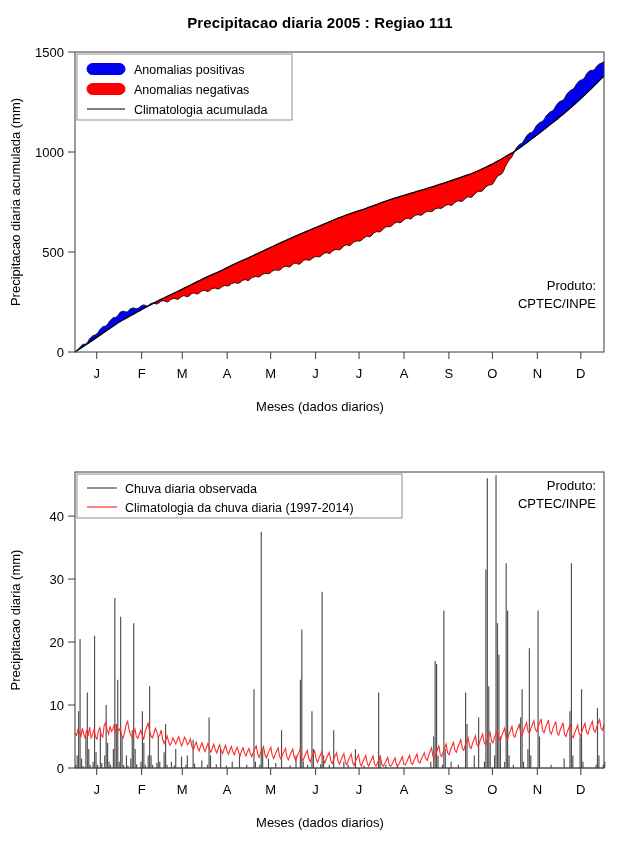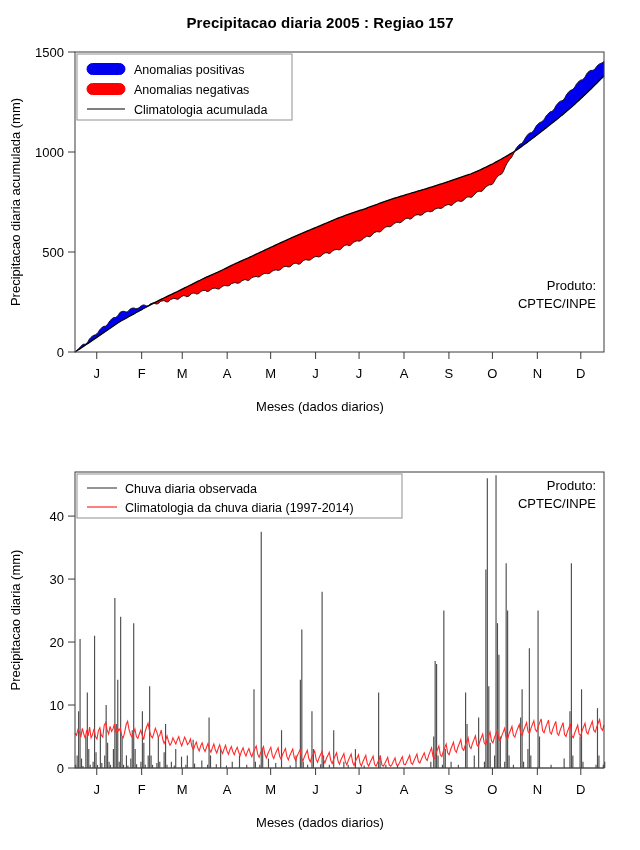--- a/index.html
+++ b/index.html
@@ -69,21 +69,21 @@
     fill: #ffffff;
     stroke: #909090;
     stroke-width: 1;
   }
 </style>
 </head>
 <body>
 
 <div class="page">
 
-  <div class="title">Precipitacao diaria 2005 : Regiao 157</div>
+  <div class="title">Precipitacao diaria 2005 : Regiao 111</div>
 
   <svg class="panel" id="svg-top" width="640" height="420" style="top:0px;left:0px;">
       <g>
         <path d="M75.00,352.00 L76.45,350.76 L77.90,349.52 L79.35,348.15 L80.80,346.47 L82.25,344.88 L83.70,344.24 L85.15,344.36 L86.59,343.49 L88.04,341.64 L89.49,339.06 L90.94,337.47 L92.39,336.27 L93.84,335.32 L95.29,334.96 L96.74,333.99 L98.19,332.40 L99.64,330.00 L101.09,328.48 L102.54,326.97 L103.99,326.39 L105.44,326.31 L106.88,325.17 L108.33,323.35 L109.78,320.90 L111.23,319.55 L112.68,318.25 L114.13,317.54 L115.58,317.51 L117.03,316.71 L118.48,314.84 L119.93,312.56 L121.38,311.75 L122.83,311.37 L124.28,311.36 L125.73,311.97 L127.18,311.99 L128.62,310.93 L130.07,309.14 L131.52,308.44 L132.97,308.05 L134.42,308.21 L135.87,308.86 L137.32,308.52 L138.77,308.04 L140.22,306.59 L141.67,305.76 L143.12,305.05 L144.57,305.14 L146.02,305.95 L147.47,306.07 L148.92,305.39 L150.36,303.94 L151.81,303.36 L153.26,302.96 L154.71,303.24 L154.71,302.62 L153.26,303.38 L151.81,304.13 L150.36,304.89 L148.92,305.64 L147.47,306.40 L146.02,307.20 L144.57,308.00 L143.12,308.80 L141.67,309.60 L140.22,310.40 L138.77,311.20 L137.32,312.00 L135.87,312.80 L134.42,313.60 L132.97,314.40 L131.52,315.20 L130.07,316.00 L128.62,316.80 L127.18,317.60 L125.73,318.40 L124.28,319.20 L122.83,320.00 L121.38,320.80 L119.93,321.60 L118.48,322.58 L117.03,323.56 L115.58,324.55 L114.13,325.53 L112.68,326.51 L111.23,327.49 L109.78,328.47 L108.33,329.45 L106.88,330.44 L105.44,331.42 L103.99,332.40 L102.54,333.40 L101.09,334.40 L99.64,335.40 L98.19,336.40 L96.74,337.40 L95.29,338.40 L93.84,339.40 L92.39,340.40 L90.94,341.40 L89.49,342.40 L88.04,343.36 L86.59,344.32 L85.15,345.28 L83.70,346.24 L82.25,347.20 L80.80,348.16 L79.35,349.12 L77.90,350.08 L76.45,351.04 L75.00,352.00 Z" fill="#0000ee" stroke="#0000ee" stroke-width="0.4"></path>
         <path d="M154.71,303.24 L156.16,303.98 L157.61,303.71 L159.06,302.92 L160.51,301.40 L161.96,300.91 L163.41,300.65 L164.86,300.95 L166.31,301.77 L167.76,301.80 L169.21,300.93 L170.65,299.45 L172.10,298.89 L173.55,298.44 L175.00,298.48 L176.45,299.10 L177.90,299.25 L179.35,298.42 L180.80,296.88 L182.25,296.20 L183.70,295.54 L185.15,295.87 L186.60,296.68 L188.05,296.39 L189.50,295.69 L190.95,293.90 L192.39,293.33 L193.84,293.03 L195.29,293.31 L196.74,294.10 L198.19,293.64 L199.64,292.66 L201.09,291.26 L202.54,290.69 L203.99,290.33 L205.44,290.49 L206.89,291.40 L208.34,291.25 L209.79,290.59 L211.24,289.14 L212.68,288.39 L214.13,288.14 L215.58,288.19 L217.03,288.76 L218.48,288.98 L219.93,288.54 L221.38,286.98 L222.83,286.09 L224.28,285.51 L225.73,285.58 L227.18,285.92 L228.63,285.67 L230.08,284.95 L231.53,283.55 L232.98,283.05 L234.42,282.66 L235.87,282.71 L237.32,283.37 L238.77,283.06 L240.22,282.35 L241.67,280.95 L243.12,280.21 L244.57,279.65 L246.02,279.64 L247.47,280.58 L248.92,280.23 L250.37,279.09 L251.82,277.59 L253.27,277.06 L254.72,276.68 L256.16,276.41 L257.61,276.86 L259.06,276.89 L260.51,276.12 L261.96,274.57 L263.41,273.91 L264.86,273.37 L266.31,273.31 L267.76,273.68 L269.21,273.46 L270.66,272.54 L272.11,271.23 L273.56,270.53 L275.01,269.88 L276.45,269.96 L277.90,270.36 L279.35,270.09 L280.80,269.42 L282.25,267.83 L283.70,266.84 L285.15,266.38 L286.60,266.40 L288.05,266.89 L289.50,266.75 L290.95,266.12 L292.40,264.45 L293.85,263.58 L295.30,263.16 L296.75,263.32 L298.19,264.15 L299.64,263.95 L301.09,262.91 L302.54,261.22 L303.99,260.16 L305.44,259.70 L306.89,259.78 L308.34,260.19 L309.79,260.05 L311.24,259.37 L312.69,257.88 L314.14,257.09 L315.59,256.60 L317.04,256.48 L318.48,256.91 L319.93,256.58 L321.38,255.75 L322.83,254.14 L324.28,253.36 L325.73,252.69 L327.18,252.71 L328.63,253.38 L330.08,253.18 L331.53,252.01 L332.98,250.46 L334.43,249.89 L335.88,249.59 L337.33,249.43 L338.78,249.84 L340.22,249.62 L341.67,248.18 L343.12,246.44 L344.57,245.54 L346.02,244.92 L347.47,244.91 L348.92,245.80 L350.37,245.28 L351.82,243.89 L353.27,242.29 L354.72,241.65 L356.17,241.00 L357.62,240.87 L359.07,241.15 L360.52,240.69 L361.96,239.70 L363.41,238.32 L364.86,237.41 L366.31,236.34 L367.76,236.20 L369.21,236.86 L370.66,236.28 L372.11,234.90 L373.56,233.09 L375.01,232.23 L376.46,231.71 L377.91,231.64 L379.36,231.96 L380.81,231.37 L382.25,230.15 L383.70,228.34 L385.15,227.37 L386.60,226.69 L388.05,226.60 L389.50,226.76 L390.95,226.31 L392.40,225.23 L393.85,223.55 L395.30,222.87 L396.75,222.25 L398.20,222.23 L399.65,222.79 L401.10,222.16 L402.55,221.18 L403.99,219.70 L405.44,218.71 L406.89,218.18 L408.34,218.33 L409.79,219.06 L411.24,218.73 L412.69,217.56 L414.14,215.93 L415.59,215.12 L417.04,214.74 L418.49,214.66 L419.94,215.21 L421.39,215.00 L422.84,214.40 L424.28,212.77 L425.73,212.01 L427.18,211.37 L428.63,211.33 L430.08,211.80 L431.53,211.52 L432.98,210.91 L434.43,209.32 L435.88,208.78 L437.33,208.21 L438.78,208.10 L440.23,208.45 L441.68,208.14 L443.13,207.26 L444.58,205.98 L446.02,205.24 L447.47,204.69 L448.92,204.49 L450.37,205.30 L451.82,205.31 L453.27,204.12 L454.72,202.47 L456.17,201.66 L457.62,200.87 L459.07,200.91 L460.52,201.40 L461.97,201.21 L463.42,200.38 L464.87,198.65 L466.32,197.66 L467.76,196.85 L469.21,196.85 L470.66,197.40 L472.11,196.90 L473.56,195.52 L475.01,193.72 L476.46,192.40 L477.91,191.48 L479.36,191.17 L480.81,191.46 L482.26,191.04 L483.71,189.41 L485.16,187.50 L486.61,186.43 L488.05,185.36 L489.50,184.78 L490.95,184.82 L492.40,184.13 L493.85,182.20 L495.30,179.54 L496.75,177.37 L498.20,175.77 L499.65,174.86 L501.10,174.43 L502.55,172.74 L504.00,169.83 L505.45,166.20 L506.90,163.54 L508.35,161.21 L509.79,159.34 L511.24,157.85 L512.69,155.27 L514.14,152.45 L515.59,149.32 L515.59,150.80 L514.14,151.64 L512.69,152.49 L511.24,153.33 L509.79,154.18 L508.35,155.02 L506.90,155.87 L505.45,156.71 L504.00,157.56 L502.55,158.40 L501.10,159.20 L499.65,160.00 L498.20,160.80 L496.75,161.60 L495.30,162.40 L493.85,163.20 L492.40,164.00 L490.95,164.70 L489.50,165.40 L488.05,166.10 L486.61,166.80 L485.16,167.50 L483.71,168.20 L482.26,168.90 L480.81,169.60 L479.36,170.23 L477.91,170.86 L476.46,171.49 L475.01,172.11 L473.56,172.74 L472.11,173.37 L470.66,174.00 L469.21,174.49 L467.76,174.98 L466.32,175.48 L464.87,175.97 L463.42,176.46 L461.97,176.95 L460.52,177.45 L459.07,177.94 L457.62,178.43 L456.17,178.92 L454.72,179.42 L453.27,179.91 L451.82,180.40 L450.37,180.88 L448.92,181.36 L447.47,181.84 L446.02,182.32 L444.58,182.80 L443.13,183.28 L441.68,183.76 L440.23,184.24 L438.78,184.72 L437.33,185.20 L435.88,185.66 L434.43,186.11 L432.98,186.57 L431.53,187.03 L430.08,187.49 L428.63,187.94 L427.18,188.40 L425.73,188.83 L424.28,189.26 L422.84,189.69 L421.39,190.12 L419.94,190.55 L418.49,190.98 L417.04,191.42 L415.59,191.85 L414.14,192.28 L412.69,192.71 L411.24,193.14 L409.79,193.57 L408.34,194.00 L406.89,194.44 L405.44,194.88 L403.99,195.32 L402.55,195.76 L401.10,196.20 L399.65,196.64 L398.20,197.08 L396.75,197.52 L395.30,197.96 L393.85,198.40 L392.40,198.90 L390.95,199.40 L389.50,199.90 L388.05,200.40 L386.60,200.90 L385.15,201.40 L383.70,201.90 L382.25,202.40 L380.81,202.93 L379.36,203.47 L377.91,204.00 L376.46,204.53 L375.01,205.07 L373.56,205.60 L372.11,206.13 L370.66,206.67 L369.21,207.20 L367.76,207.73 L366.31,208.27 L364.86,208.80 L363.41,209.28 L361.96,209.76 L360.52,210.24 L359.07,210.72 L357.62,211.20 L356.17,211.68 L354.72,212.16 L353.27,212.64 L351.82,213.12 L350.37,213.60 L348.92,214.13 L347.47,214.67 L346.02,215.20 L344.57,215.73 L343.12,216.27 L341.67,216.80 L340.22,217.33 L338.78,217.87 L337.33,218.40 L335.88,219.02 L334.43,219.64 L332.98,220.25 L331.53,220.87 L330.08,221.49 L328.63,222.11 L327.18,222.73 L325.73,223.35 L324.28,223.96 L322.83,224.58 L321.38,225.20 L319.93,225.80 L318.48,226.40 L317.04,227.00 L315.59,227.60 L314.14,228.20 L312.69,228.80 L311.24,229.40 L309.79,230.00 L308.34,230.60 L306.89,231.20 L305.44,231.82 L303.99,232.44 L302.54,233.07 L301.09,233.69 L299.64,234.31 L298.19,234.93 L296.75,235.56 L295.30,236.18 L293.85,236.80 L292.40,237.45 L290.95,238.11 L289.50,238.76 L288.05,239.42 L286.60,240.07 L285.15,240.73 L283.70,241.38 L282.25,242.04 L280.80,242.69 L279.35,243.35 L277.90,244.00 L276.45,244.68 L275.01,245.36 L273.56,246.04 L272.11,246.72 L270.66,247.40 L269.21,248.08 L267.76,248.76 L266.31,249.44 L264.86,250.12 L263.41,250.80 L261.96,251.48 L260.51,252.16 L259.06,252.84 L257.61,253.52 L256.16,254.20 L254.72,254.88 L253.27,255.56 L251.82,256.24 L250.37,256.92 L248.92,257.60 L247.47,258.24 L246.02,258.88 L244.57,259.52 L243.12,260.16 L241.67,260.80 L240.22,261.44 L238.77,262.08 L237.32,262.72 L235.87,263.36 L234.42,264.00 L232.98,264.72 L231.53,265.44 L230.08,266.16 L228.63,266.88 L227.18,267.60 L225.73,268.32 L224.28,269.04 L222.83,269.76 L221.38,270.48 L219.93,271.20 L218.48,271.84 L217.03,272.48 L215.58,273.12 L214.13,273.76 L212.68,274.40 L211.24,275.04 L209.79,275.68 L208.34,276.32 L206.89,276.96 L205.44,277.60 L203.99,278.32 L202.54,279.04 L201.09,279.76 L199.64,280.48 L198.19,281.20 L196.74,281.92 L195.29,282.64 L193.84,283.36 L192.39,284.08 L190.95,284.80 L189.50,285.52 L188.05,286.24 L186.60,286.96 L185.15,287.68 L183.70,288.40 L182.25,289.12 L180.80,289.84 L179.35,290.56 L177.90,291.28 L176.45,292.00 L175.00,292.69 L173.55,293.38 L172.10,294.07 L170.65,294.76 L169.21,295.45 L167.76,296.15 L166.31,296.84 L164.86,297.53 L163.41,298.22 L161.96,298.91 L160.51,299.60 L159.06,300.36 L157.61,301.11 L156.16,301.87 L154.71,302.62 Z" fill="#ff0000" stroke="#ff0000" stroke-width="0.4"></path>
         <path d="M515.59,149.32 L517.04,147.29 L518.49,145.48 L519.94,144.20 L521.39,143.72 L522.84,142.24 L524.29,140.02 L525.74,137.31 L527.19,135.38 L528.64,133.77 L530.08,132.92 L531.53,132.74 L532.98,131.49 L534.43,129.36 L535.88,126.61 L537.33,124.73 L538.78,123.39 L540.23,122.41 L541.68,121.83 L543.13,120.72 L544.58,118.92 L546.03,116.13 L547.48,114.58 L548.93,112.95 L550.38,111.82 L551.82,111.39 L553.27,110.40 L554.72,108.19 L556.17,105.53 L557.62,103.79 L559.07,102.16 L560.52,101.18 L561.97,100.90 L563.42,99.82 L564.87,97.94 L566.32,95.07 L567.77,93.05 L569.22,91.43 L570.67,90.37 L572.12,89.87 L573.56,88.54 L575.01,86.87 L576.46,84.20 L577.91,82.59 L579.36,80.95 L580.81,80.14 L582.26,79.92 L583.71,78.80 L585.16,76.94 L586.61,74.08 L588.06,72.28 L589.51,71.11 L590.96,70.45 L592.41,70.43 L593.85,70.02 L595.30,68.57 L596.75,66.38 L598.20,64.97 L599.65,63.93 L601.10,63.43 L602.55,62.56 L604.00,61.60 L604.00,76.00 L602.55,77.44 L601.10,78.88 L599.65,80.32 L598.20,81.76 L596.75,83.20 L595.30,84.64 L593.85,86.08 L592.41,87.52 L590.96,88.96 L589.51,90.40 L588.06,91.76 L586.61,93.12 L585.16,94.48 L583.71,95.84 L582.26,97.20 L580.81,98.56 L579.36,99.92 L577.91,101.28 L576.46,102.64 L575.01,104.00 L573.56,105.24 L572.12,106.47 L570.67,107.71 L569.22,108.95 L567.77,110.18 L566.32,111.42 L564.87,112.65 L563.42,113.89 L561.97,115.13 L560.52,116.36 L559.07,117.60 L557.62,118.74 L556.17,119.89 L554.72,121.03 L553.27,122.17 L551.82,123.31 L550.38,124.46 L548.93,125.60 L547.48,126.74 L546.03,127.89 L544.58,129.03 L543.13,130.17 L541.68,131.31 L540.23,132.46 L538.78,133.60 L537.33,134.70 L535.88,135.80 L534.43,136.90 L532.98,138.00 L531.53,139.10 L530.08,140.20 L528.64,141.30 L527.19,142.40 L525.74,143.45 L524.29,144.50 L522.84,145.55 L521.39,146.60 L519.94,147.65 L518.49,148.70 L517.04,149.75 L515.59,150.80 Z" fill="#0000ee" stroke="#0000ee" stroke-width="0.4"></path>
         <path d="M75.00,352.00 L76.45,351.04 L77.90,350.08 L79.35,349.12 L80.80,348.16 L82.25,347.20 L83.70,346.24 L85.15,345.28 L86.59,344.32 L88.04,343.36 L89.49,342.40 L90.94,341.40 L92.39,340.40 L93.84,339.40 L95.29,338.40 L96.74,337.40 L98.19,336.40 L99.64,335.40 L101.09,334.40 L102.54,333.40 L103.99,332.40 L105.44,331.42 L106.88,330.44 L108.33,329.45 L109.78,328.47 L111.23,327.49 L112.68,326.51 L114.13,325.53 L115.58,324.55 L117.03,323.56 L118.48,322.58 L119.93,321.60 L121.38,320.80 L122.83,320.00 L124.28,319.20 L125.73,318.40 L127.18,317.60 L128.62,316.80 L130.07,316.00 L131.52,315.20 L132.97,314.40 L134.42,313.60 L135.87,312.80 L137.32,312.00 L138.77,311.20 L140.22,310.40 L141.67,309.60 L143.12,308.80 L144.57,308.00 L146.02,307.20 L147.47,306.40 L148.92,305.64 L150.36,304.89 L151.81,304.13 L153.26,303.38 L154.71,302.62 L156.16,301.87 L157.61,301.11 L159.06,300.36 L160.51,299.60 L161.96,298.91 L163.41,298.22 L164.86,297.53 L166.31,296.84 L167.76,296.15 L169.21,295.45 L170.65,294.76 L172.10,294.07 L173.55,293.38 L175.00,292.69 L176.45,292.00 L177.90,291.28 L179.35,290.56 L180.80,289.84 L182.25,289.12 L183.70,288.40 L185.15,287.68 L186.60,286.96 L188.05,286.24 L189.50,285.52 L190.95,284.80 L192.39,284.08 L193.84,283.36 L195.29,282.64 L196.74,281.92 L198.19,281.20 L199.64,280.48 L201.09,279.76 L202.54,279.04 L203.99,278.32 L205.44,277.60 L206.89,276.96 L208.34,276.32 L209.79,275.68 L211.24,275.04 L212.68,274.40 L214.13,273.76 L215.58,273.12 L217.03,272.48 L218.48,271.84 L219.93,271.20 L221.38,270.48 L222.83,269.76 L224.28,269.04 L225.73,268.32 L227.18,267.60 L228.63,266.88 L230.08,266.16 L231.53,265.44 L232.98,264.72 L234.42,264.00 L235.87,263.36 L237.32,262.72 L238.77,262.08 L240.22,261.44 L241.67,260.80 L243.12,260.16 L244.57,259.52 L246.02,258.88 L247.47,258.24 L248.92,257.60 L250.37,256.92 L251.82,256.24 L253.27,255.56 L254.72,254.88 L256.16,254.20 L257.61,253.52 L259.06,252.84 L260.51,252.16 L261.96,251.48 L263.41,250.80 L264.86,250.12 L266.31,249.44 L267.76,248.76 L269.21,248.08 L270.66,247.40 L272.11,246.72 L273.56,246.04 L275.01,245.36 L276.45,244.68 L277.90,244.00 L279.35,243.35 L280.80,242.69 L282.25,242.04 L283.70,241.38 L285.15,240.73 L286.60,240.07 L288.05,239.42 L289.50,238.76 L290.95,238.11 L292.40,237.45 L293.85,236.80 L295.30,236.18 L296.75,235.56 L298.19,234.93 L299.64,234.31 L301.09,233.69 L302.54,233.07 L303.99,232.44 L305.44,231.82 L306.89,231.20 L308.34,230.60 L309.79,230.00 L311.24,229.40 L312.69,228.80 L314.14,228.20 L315.59,227.60 L317.04,227.00 L318.48,226.40 L319.93,225.80 L321.38,225.20 L322.83,224.58 L324.28,223.96 L325.73,223.35 L327.18,222.73 L328.63,222.11 L330.08,221.49 L331.53,220.87 L332.98,220.25 L334.43,219.64 L335.88,219.02 L337.33,218.40 L338.78,217.87 L340.22,217.33 L341.67,216.80 L343.12,216.27 L344.57,215.73 L346.02,215.20 L347.47,214.67 L348.92,214.13 L350.37,213.60 L351.82,213.12 L353.27,212.64 L354.72,212.16 L356.17,211.68 L357.62,211.20 L359.07,210.72 L360.52,210.24 L361.96,209.76 L363.41,209.28 L364.86,208.80 L366.31,208.27 L367.76,207.73 L369.21,207.20 L370.66,206.67 L372.11,206.13 L373.56,205.60 L375.01,205.07 L376.46,204.53 L377.91,204.00 L379.36,203.47 L380.81,202.93 L382.25,202.40 L383.70,201.90 L385.15,201.40 L386.60,200.90 L388.05,200.40 L389.50,199.90 L390.95,199.40 L392.40,198.90 L393.85,198.40 L395.30,197.96 L396.75,197.52 L398.20,197.08 L399.65,196.64 L401.10,196.20 L402.55,195.76 L403.99,195.32 L405.44,194.88 L406.89,194.44 L408.34,194.00 L409.79,193.57 L411.24,193.14 L412.69,192.71 L414.14,192.28 L415.59,191.85 L417.04,191.42 L418.49,190.98 L419.94,190.55 L421.39,190.12 L422.84,189.69 L424.28,189.26 L425.73,188.83 L427.18,188.40 L428.63,187.94 L430.08,187.49 L431.53,187.03 L432.98,186.57 L434.43,186.11 L435.88,185.66 L437.33,185.20 L438.78,184.72 L440.23,184.24 L441.68,183.76 L443.13,183.28 L444.58,182.80 L446.02,182.32 L447.47,181.84 L448.92,181.36 L450.37,180.88 L451.82,180.40 L453.27,179.91 L454.72,179.42 L456.17,178.92 L457.62,178.43 L459.07,177.94 L460.52,177.45 L461.97,176.95 L463.42,176.46 L464.87,175.97 L466.32,175.48 L467.76,174.98 L469.21,174.49 L470.66,174.00 L472.11,173.37 L473.56,172.74 L475.01,172.11 L476.46,171.49 L477.91,170.86 L479.36,170.23 L480.81,169.60 L482.26,168.90 L483.71,168.20 L485.16,167.50 L486.61,166.80 L488.05,166.10 L489.50,165.40 L490.95,164.70 L492.40,164.00 L493.85,163.20 L495.30,162.40 L496.75,161.60 L498.20,160.80 L499.65,160.00 L501.10,159.20 L502.55,158.40 L504.00,157.56 L505.45,156.71 L506.90,155.87 L508.35,155.02 L509.79,154.18 L511.24,153.33 L512.69,152.49 L514.14,151.64 L515.59,150.80 L517.04,149.75 L518.49,148.70 L519.94,147.65 L521.39,146.60 L522.84,145.55 L524.29,144.50 L525.74,143.45 L527.19,142.40 L528.64,141.30 L530.08,140.20 L531.53,139.10 L532.98,138.00 L534.43,136.90 L535.88,135.80 L537.33,134.70 L538.78,133.60 L540.23,132.46 L541.68,131.31 L543.13,130.17 L544.58,129.03 L546.03,127.89 L547.48,126.74 L548.93,125.60 L550.38,124.46 L551.82,123.31 L553.27,122.17 L554.72,121.03 L556.17,119.89 L557.62,118.74 L559.07,117.60 L560.52,116.36 L561.97,115.13 L563.42,113.89 L564.87,112.65 L566.32,111.42 L567.77,110.18 L569.22,108.95 L570.67,107.71 L572.12,106.47 L573.56,105.24 L575.01,104.00 L576.46,102.64 L577.91,101.28 L579.36,99.92 L580.81,98.56 L582.26,97.20 L583.71,95.84 L585.16,94.48 L586.61,93.12 L588.06,91.76 L589.51,90.40 L590.96,88.96 L592.41,87.52 L593.85,86.08 L595.30,84.64 L596.75,83.20 L598.20,81.76 L599.65,80.32 L601.10,78.88 L602.55,77.44 L604.00,76.00 " fill="none" stroke="#000000" stroke-width="1.3"></path>
         <path d="M75.00,352.00 L76.45,350.76 L77.90,349.52 L79.35,348.15 L80.80,346.47 L82.25,344.88 L83.70,344.24 L85.15,344.36 L86.59,343.49 L88.04,341.64 L89.49,339.06 L90.94,337.47 L92.39,336.27 L93.84,335.32 L95.29,334.96 L96.74,333.99 L98.19,332.40 L99.64,330.00 L101.09,328.48 L102.54,326.97 L103.99,326.39 L105.44,326.31 L106.88,325.17 L108.33,323.35 L109.78,320.90 L111.23,319.55 L112.68,318.25 L114.13,317.54 L115.58,317.51 L117.03,316.71 L118.48,314.84 L119.93,312.56 L121.38,311.75 L122.83,311.37 L124.28,311.36 L125.73,311.97 L127.18,311.99 L128.62,310.93 L130.07,309.14 L131.52,308.44 L132.97,308.05 L134.42,308.21 L135.87,308.86 L137.32,308.52 L138.77,308.04 L140.22,306.59 L141.67,305.76 L143.12,305.05 L144.57,305.14 L146.02,305.95 L147.47,306.07 L148.92,305.39 L150.36,303.94 L151.81,303.36 L153.26,302.96 L154.71,303.24 L156.16,303.98 L157.61,303.71 L159.06,302.92 L160.51,301.40 L161.96,300.91 L163.41,300.65 L164.86,300.95 L166.31,301.77 L167.76,301.80 L169.21,300.93 L170.65,299.45 L172.10,298.89 L173.55,298.44 L175.00,298.48 L176.45,299.10 L177.90,299.25 L179.35,298.42 L180.80,296.88 L182.25,296.20 L183.70,295.54 L185.15,295.87 L186.60,296.68 L188.05,296.39 L189.50,295.69 L190.95,293.90 L192.39,293.33 L193.84,293.03 L195.29,293.31 L196.74,294.10 L198.19,293.64 L199.64,292.66 L201.09,291.26 L202.54,290.69 L203.99,290.33 L205.44,290.49 L206.89,291.40 L208.34,291.25 L209.79,290.59 L211.24,289.14 L212.68,288.39 L214.13,288.14 L215.58,288.19 L217.03,288.76 L218.48,288.98 L219.93,288.54 L221.38,286.98 L222.83,286.09 L224.28,285.51 L225.73,285.58 L227.18,285.92 L228.63,285.67 L230.08,284.95 L231.53,283.55 L232.98,283.05 L234.42,282.66 L235.87,282.71 L237.32,283.37 L238.77,283.06 L240.22,282.35 L241.67,280.95 L243.12,280.21 L244.57,279.65 L246.02,279.64 L247.47,280.58 L248.92,280.23 L250.37,279.09 L251.82,277.59 L253.27,277.06 L254.72,276.68 L256.16,276.41 L257.61,276.86 L259.06,276.89 L260.51,276.12 L261.96,274.57 L263.41,273.91 L264.86,273.37 L266.31,273.31 L267.76,273.68 L269.21,273.46 L270.66,272.54 L272.11,271.23 L273.56,270.53 L275.01,269.88 L276.45,269.96 L277.90,270.36 L279.35,270.09 L280.80,269.42 L282.25,267.83 L283.70,266.84 L285.15,266.38 L286.60,266.40 L288.05,266.89 L289.50,266.75 L290.95,266.12 L292.40,264.45 L293.85,263.58 L295.30,263.16 L296.75,263.32 L298.19,264.15 L299.64,263.95 L301.09,262.91 L302.54,261.22 L303.99,260.16 L305.44,259.70 L306.89,259.78 L308.34,260.19 L309.79,260.05 L311.24,259.37 L312.69,257.88 L314.14,257.09 L315.59,256.60 L317.04,256.48 L318.48,256.91 L319.93,256.58 L321.38,255.75 L322.83,254.14 L324.28,253.36 L325.73,252.69 L327.18,252.71 L328.63,253.38 L330.08,253.18 L331.53,252.01 L332.98,250.46 L334.43,249.89 L335.88,249.59 L337.33,249.43 L338.78,249.84 L340.22,249.62 L341.67,248.18 L343.12,246.44 L344.57,245.54 L346.02,244.92 L347.47,244.91 L348.92,245.80 L350.37,245.28 L351.82,243.89 L353.27,242.29 L354.72,241.65 L356.17,241.00 L357.62,240.87 L359.07,241.15 L360.52,240.69 L361.96,239.70 L363.41,238.32 L364.86,237.41 L366.31,236.34 L367.76,236.20 L369.21,236.86 L370.66,236.28 L372.11,234.90 L373.56,233.09 L375.01,232.23 L376.46,231.71 L377.91,231.64 L379.36,231.96 L380.81,231.37 L382.25,230.15 L383.70,228.34 L385.15,227.37 L386.60,226.69 L388.05,226.60 L389.50,226.76 L390.95,226.31 L392.40,225.23 L393.85,223.55 L395.30,222.87 L396.75,222.25 L398.20,222.23 L399.65,222.79 L401.10,222.16 L402.55,221.18 L403.99,219.70 L405.44,218.71 L406.89,218.18 L408.34,218.33 L409.79,219.06 L411.24,218.73 L412.69,217.56 L414.14,215.93 L415.59,215.12 L417.04,214.74 L418.49,214.66 L419.94,215.21 L421.39,215.00 L422.84,214.40 L424.28,212.77 L425.73,212.01 L427.18,211.37 L428.63,211.33 L430.08,211.80 L431.53,211.52 L432.98,210.91 L434.43,209.32 L435.88,208.78 L437.33,208.21 L438.78,208.10 L440.23,208.45 L441.68,208.14 L443.13,207.26 L444.58,205.98 L446.02,205.24 L447.47,204.69 L448.92,204.49 L450.37,205.30 L451.82,205.31 L453.27,204.12 L454.72,202.47 L456.17,201.66 L457.62,200.87 L459.07,200.91 L460.52,201.40 L461.97,201.21 L463.42,200.38 L464.87,198.65 L466.32,197.66 L467.76,196.85 L469.21,196.85 L470.66,197.40 L472.11,196.90 L473.56,195.52 L475.01,193.72 L476.46,192.40 L477.91,191.48 L479.36,191.17 L480.81,191.46 L482.26,191.04 L483.71,189.41 L485.16,187.50 L486.61,186.43 L488.05,185.36 L489.50,184.78 L490.95,184.82 L492.40,184.13 L493.85,182.20 L495.30,179.54 L496.75,177.37 L498.20,175.77 L499.65,174.86 L501.10,174.43 L502.55,172.74 L504.00,169.83 L505.45,166.20 L506.90,163.54 L508.35,161.21 L509.79,159.34 L511.24,157.85 L512.69,155.27 L514.14,152.45 L515.59,149.32 L517.04,147.29 L518.49,145.48 L519.94,144.20 L521.39,143.72 L522.84,142.24 L524.29,140.02 L525.74,137.31 L527.19,135.38 L528.64,133.77 L530.08,132.92 L531.53,132.74 L532.98,131.49 L534.43,129.36 L535.88,126.61 L537.33,124.73 L538.78,123.39 L540.23,122.41 L541.68,121.83 L543.13,120.72 L544.58,118.92 L546.03,116.13 L547.48,114.58 L548.93,112.95 L550.38,111.82 L551.82,111.39 L553.27,110.40 L554.72,108.19 L556.17,105.53 L557.62,103.79 L559.07,102.16 L560.52,101.18 L561.97,100.90 L563.42,99.82 L564.87,97.94 L566.32,95.07 L567.77,93.05 L569.22,91.43 L570.67,90.37 L572.12,89.87 L573.56,88.54 L575.01,86.87 L576.46,84.20 L577.91,82.59 L579.36,80.95 L580.81,80.14 L582.26,79.92 L583.71,78.80 L585.16,76.94 L586.61,74.08 L588.06,72.28 L589.51,71.11 L590.96,70.45 L592.41,70.43 L593.85,70.02 L595.30,68.57 L596.75,66.38 L598.20,64.97 L599.65,63.93 L601.10,63.43 L602.55,62.56 L604.00,61.60 " fill="none" stroke="#111111" stroke-width="0.9"></path>
         <rect x="75" y="52" width="529" height="300" class="frame"></rect>
         <line x1="68" y1="352" x2="75" y2="352" class="tick"></line>

